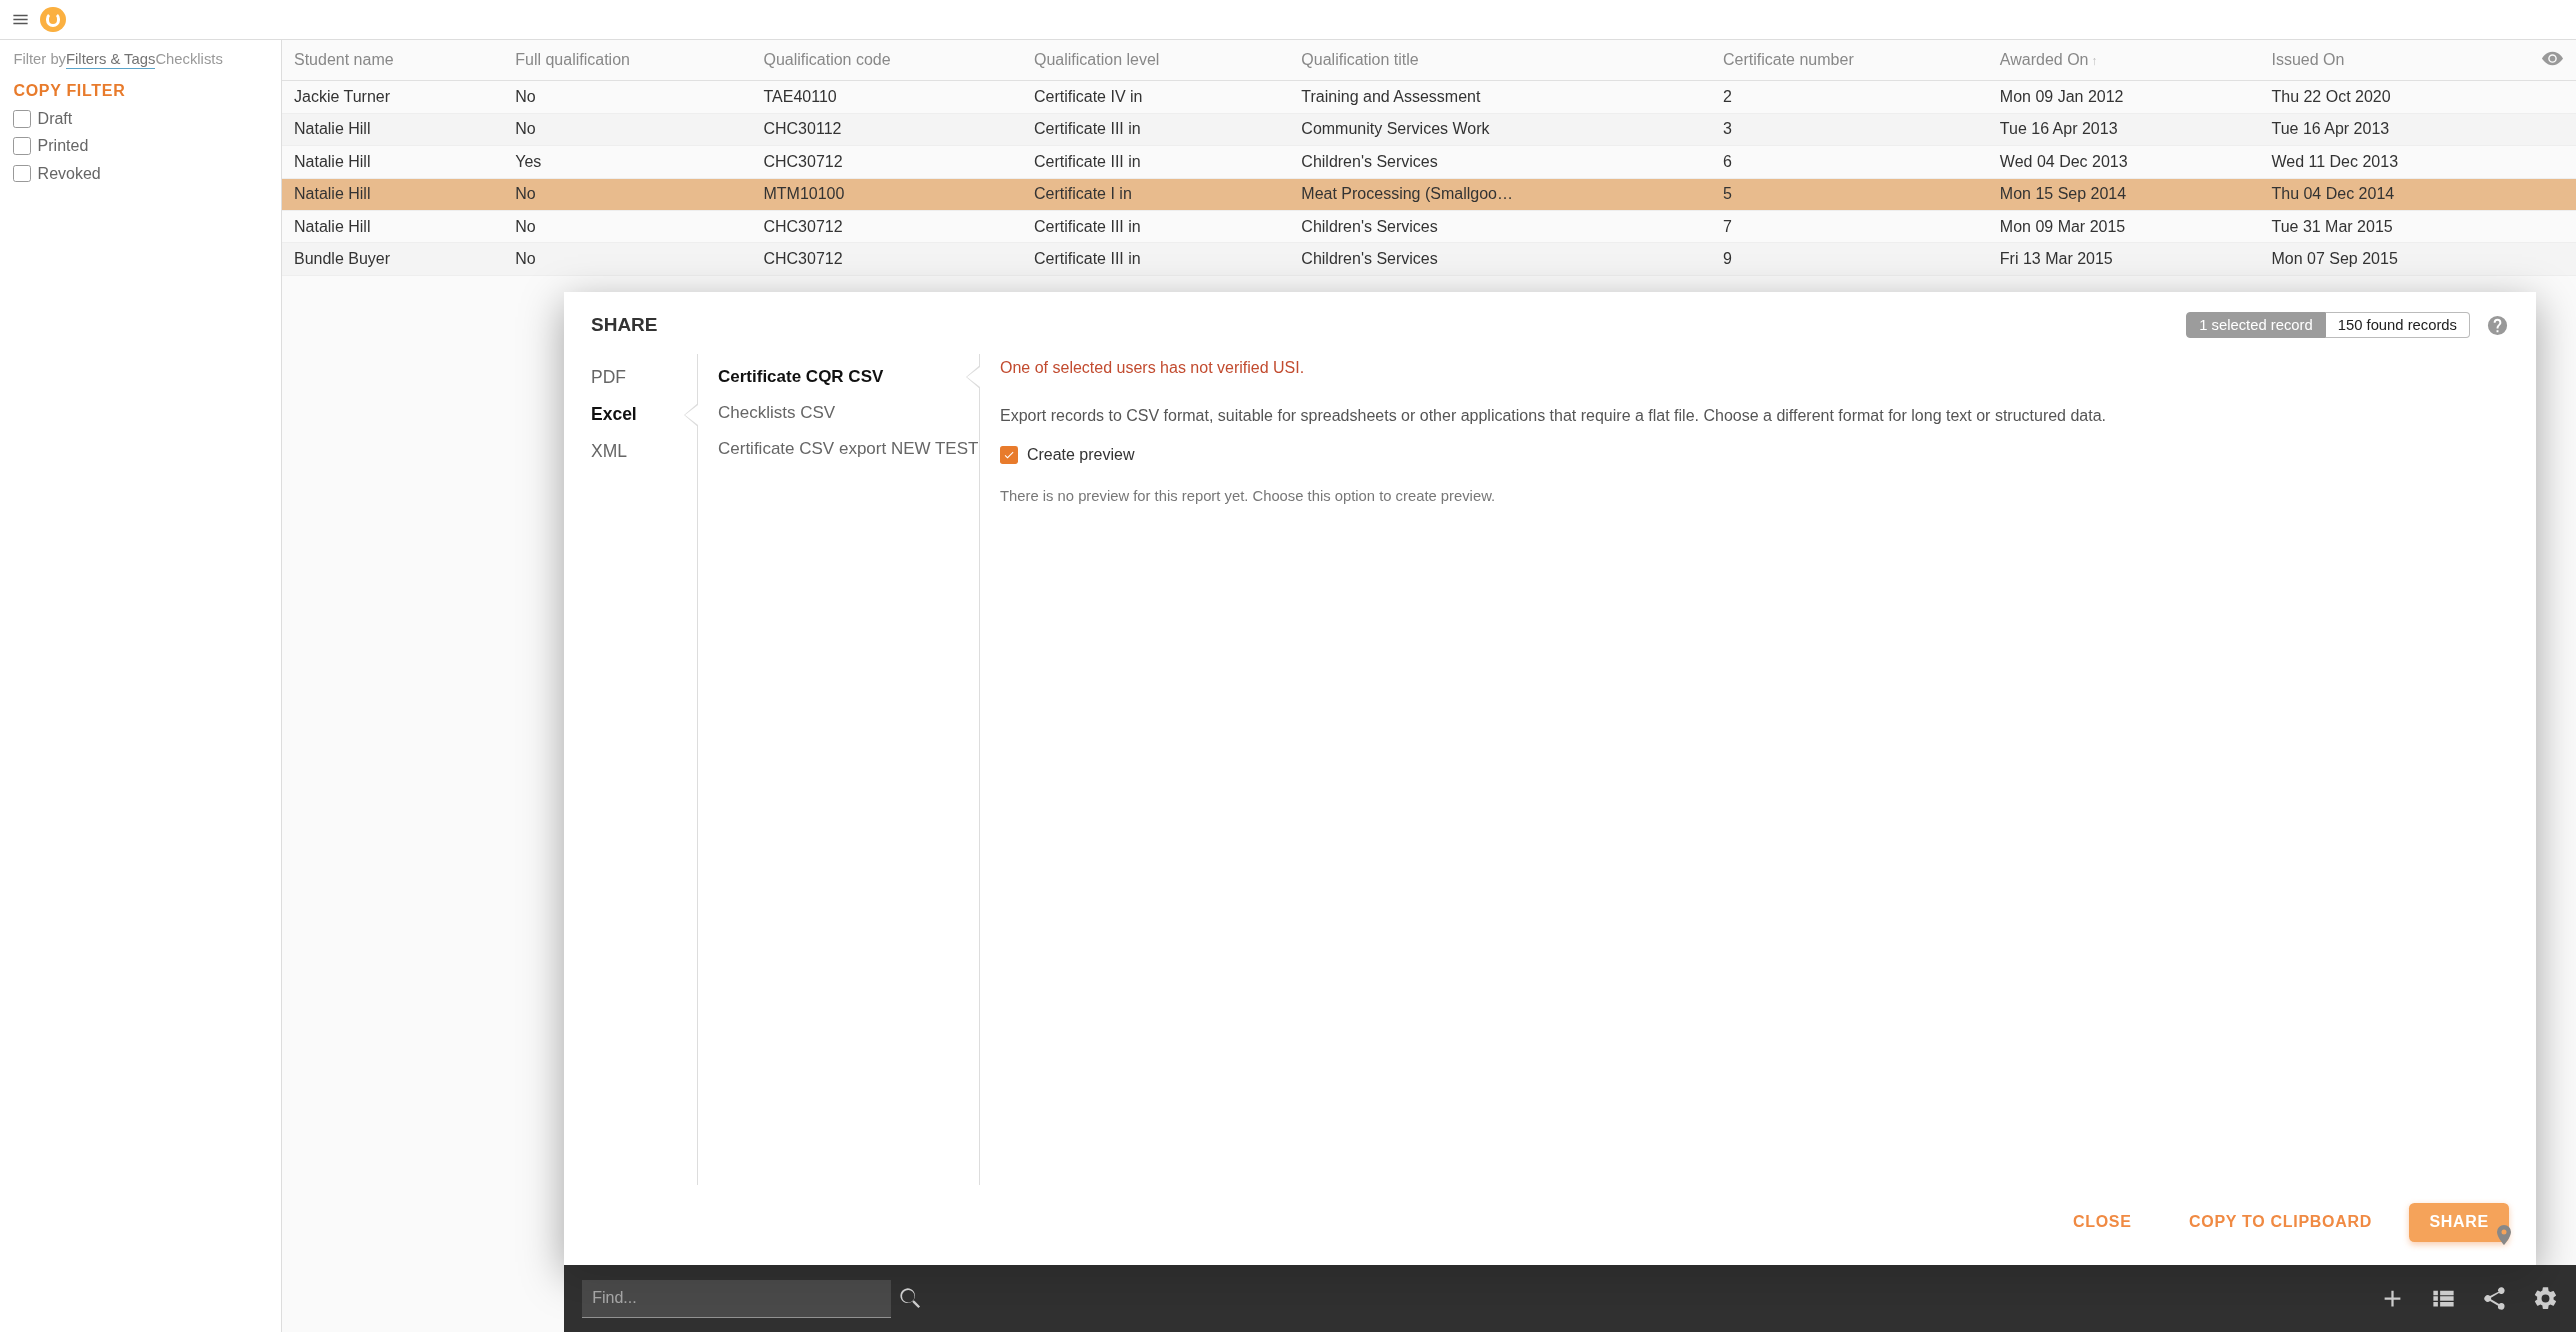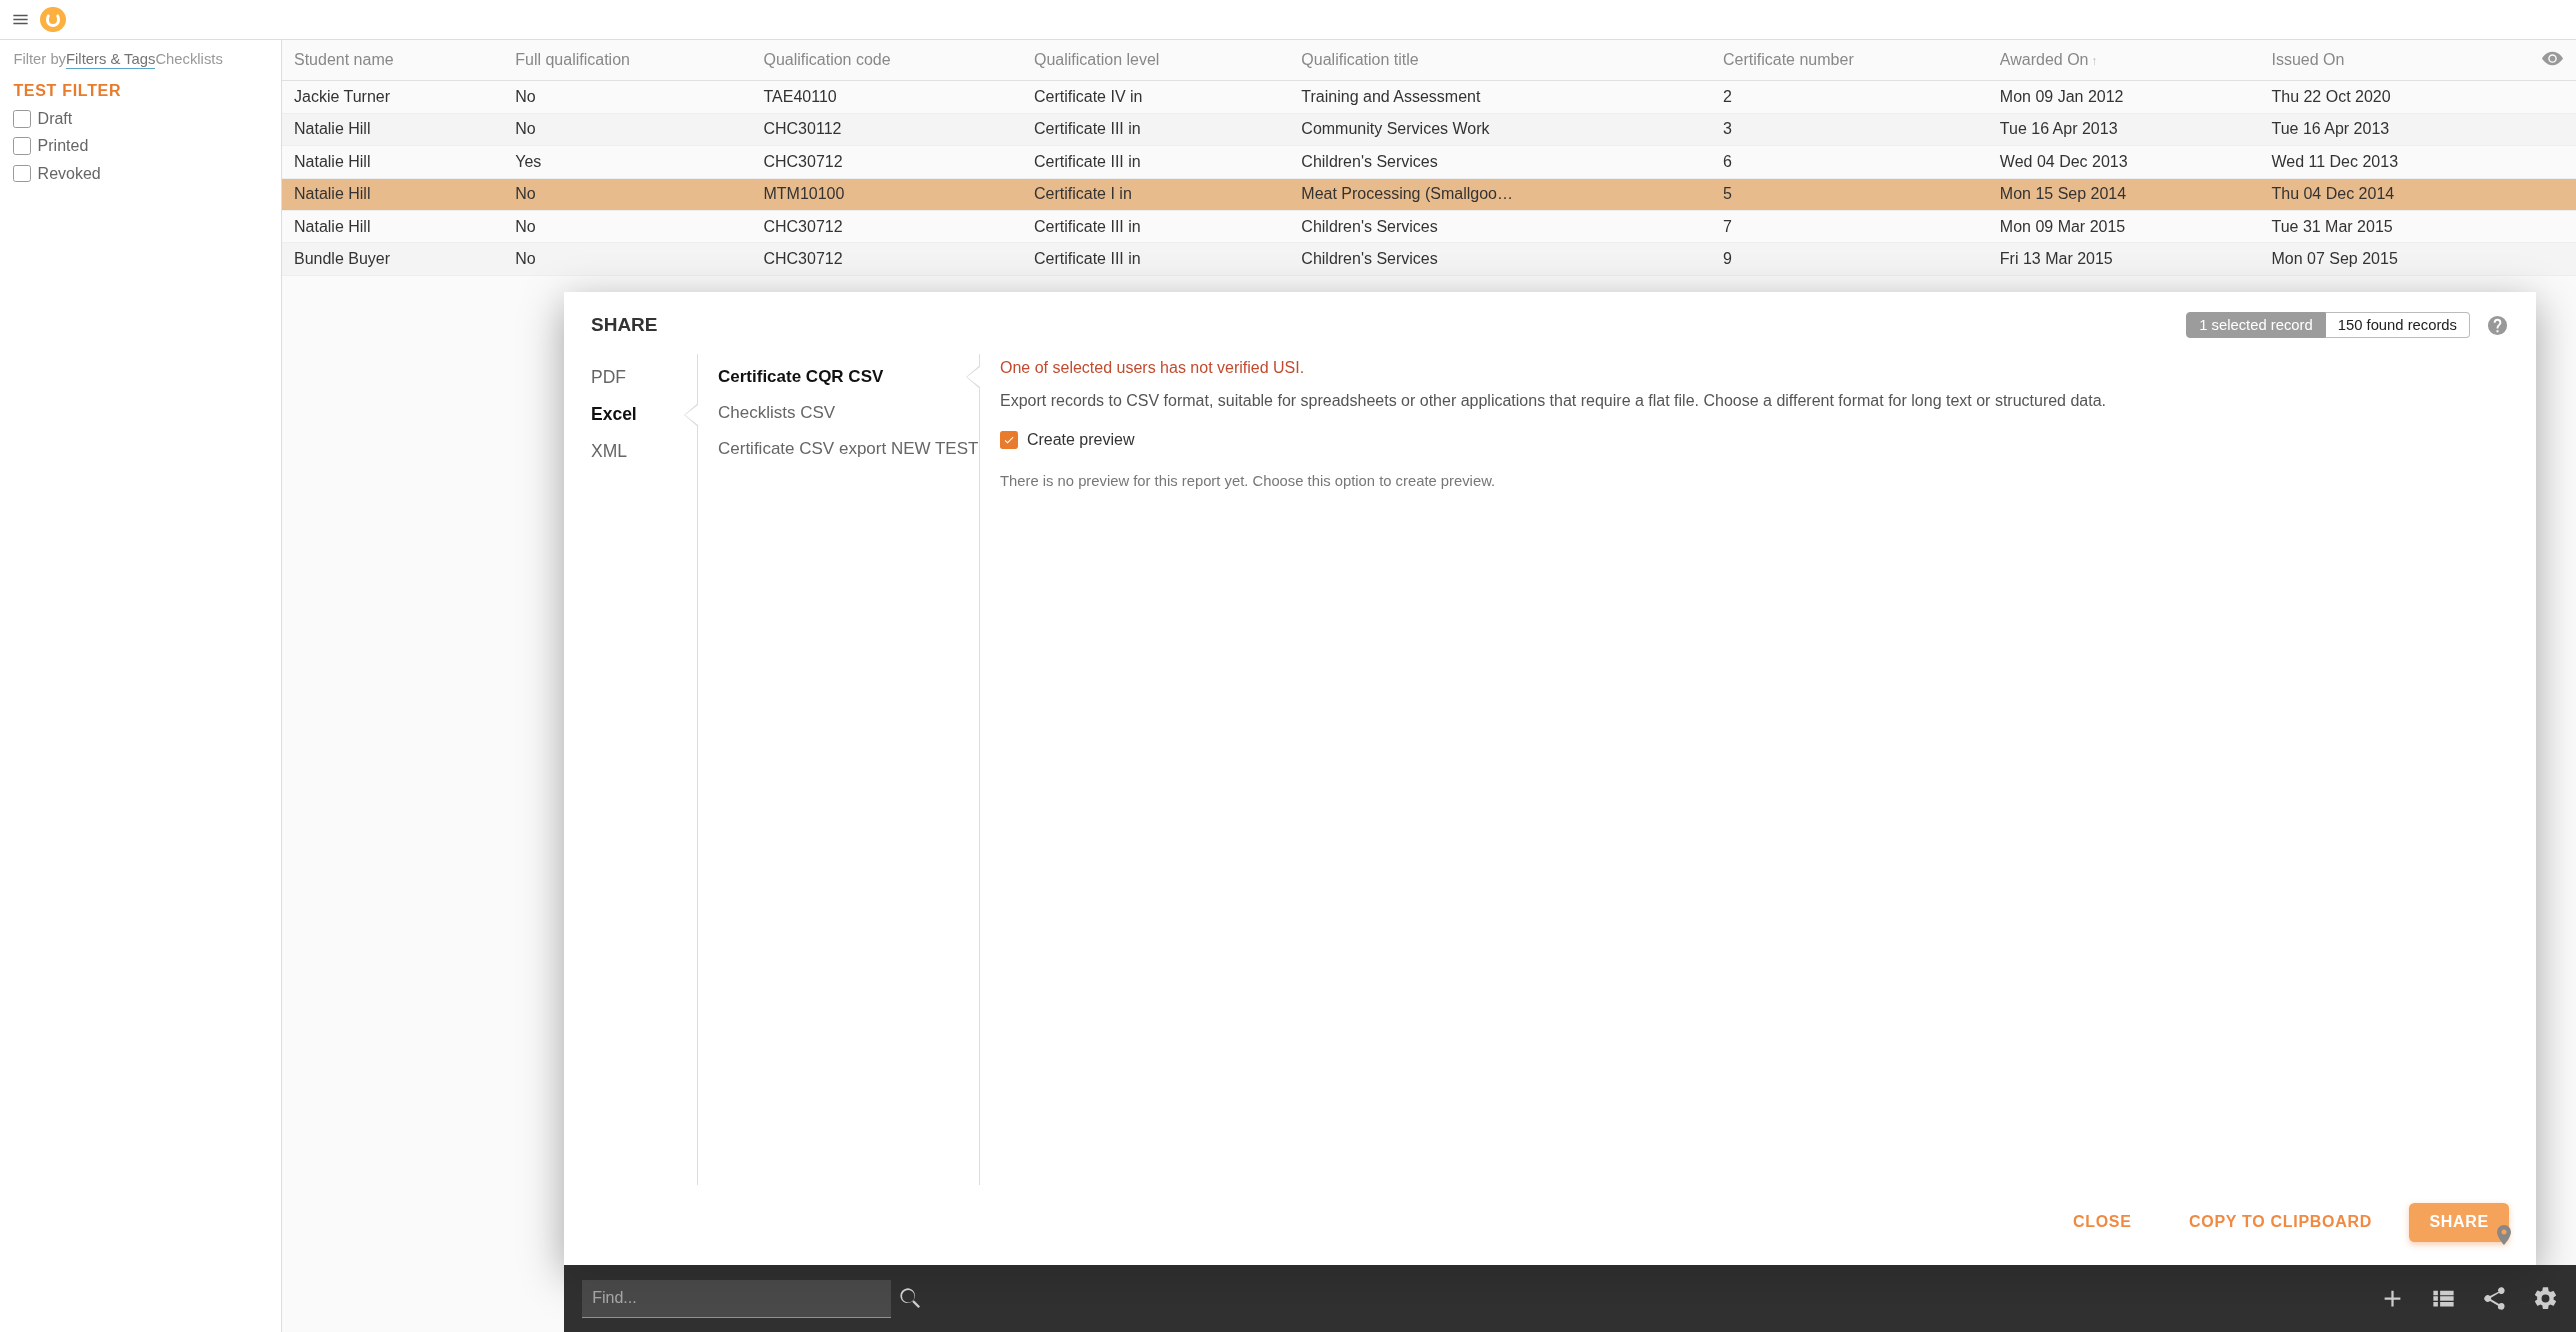--- a/index.html
+++ b/index.html
@@ -56,21 +56,21 @@
   .menu-item.active::after {
     content:""; position:absolute; right:-0.7px; top:50%; transform:translateY(-50%);
     width:0; height:0; border-top:12px solid transparent; border-bottom:12px solid transparent; border-right:14.8px solid #ddd;
   }
   .menu-item.active::before {
     content:""; position:absolute; right:-1.3px; top:50%; transform:translateY(-50%);
     width:0; height:0; border-top:10.7px solid transparent; border-bottom:10.7px solid transparent; border-right:13.4px solid #fff; z-index:2;
   }
   .col2 .menu-item { font-size:17px; }
 
-  .warn { color:#c24b2f; font-size:16px; margin-bottom:12px; }
+  .warn { color:#c24b2f; font-size:16px; margin-bottom:27px; }
   .desc { color:#555; font-size:16px; line-height:1.5; margin-bottom:17.5px; }
   .checkbox-row { display:flex; align-items:center; gap:9.4px; color:#333; font-size:16px; margin-bottom:24px; }
   .checkbox-row .cb { width:17.5px; height:17.5px; background:#e87b2c; border-radius:2.7px; display:flex; align-items:center; justify-content:center; }
   .checkbox-row .cb svg { width:12px; height:12px; fill:#fff; }
   .hint { color:#777; font-size:14.8px; }
 
   .overlay-footer { display:flex; justify-content:flex-end; gap:17.5px; padding:17.5px 27px 23px; }
   .btn { font-size:16px; font-weight:700; letter-spacing:0.7px; padding:10.7px 20px; border-radius:5.4px; border:none; cursor:pointer; }
   .btn-flat { background:transparent; color:#f08a43; }
   .btn-solid { background:#f5a35a; color:#fff; box-shadow:0 2.7px 6.7px rgba(240,138,67,0.4); }
@@ -102,21 +102,21 @@
     </div>
   </div>
 </div>
 
 <div class="sidebar">
   <div class="filter-by">
     <span>Filter by</span>
     <span class="active">Filters &amp; Tags</span>
     <span>Checklists</span>
   </div>
-  <div class="core-filter">TEST FILTER</div>
+  <div class="core-filter">COPY FILTER</div>
   <div class="chk">
     <div class="box"></div>
     <span>Draft</span>
   </div>
   <div class="chk">
     <div class="box"></div>
     <span>Printed</span>
   </div>
   <div class="chk">
     <div class="box"></div>

